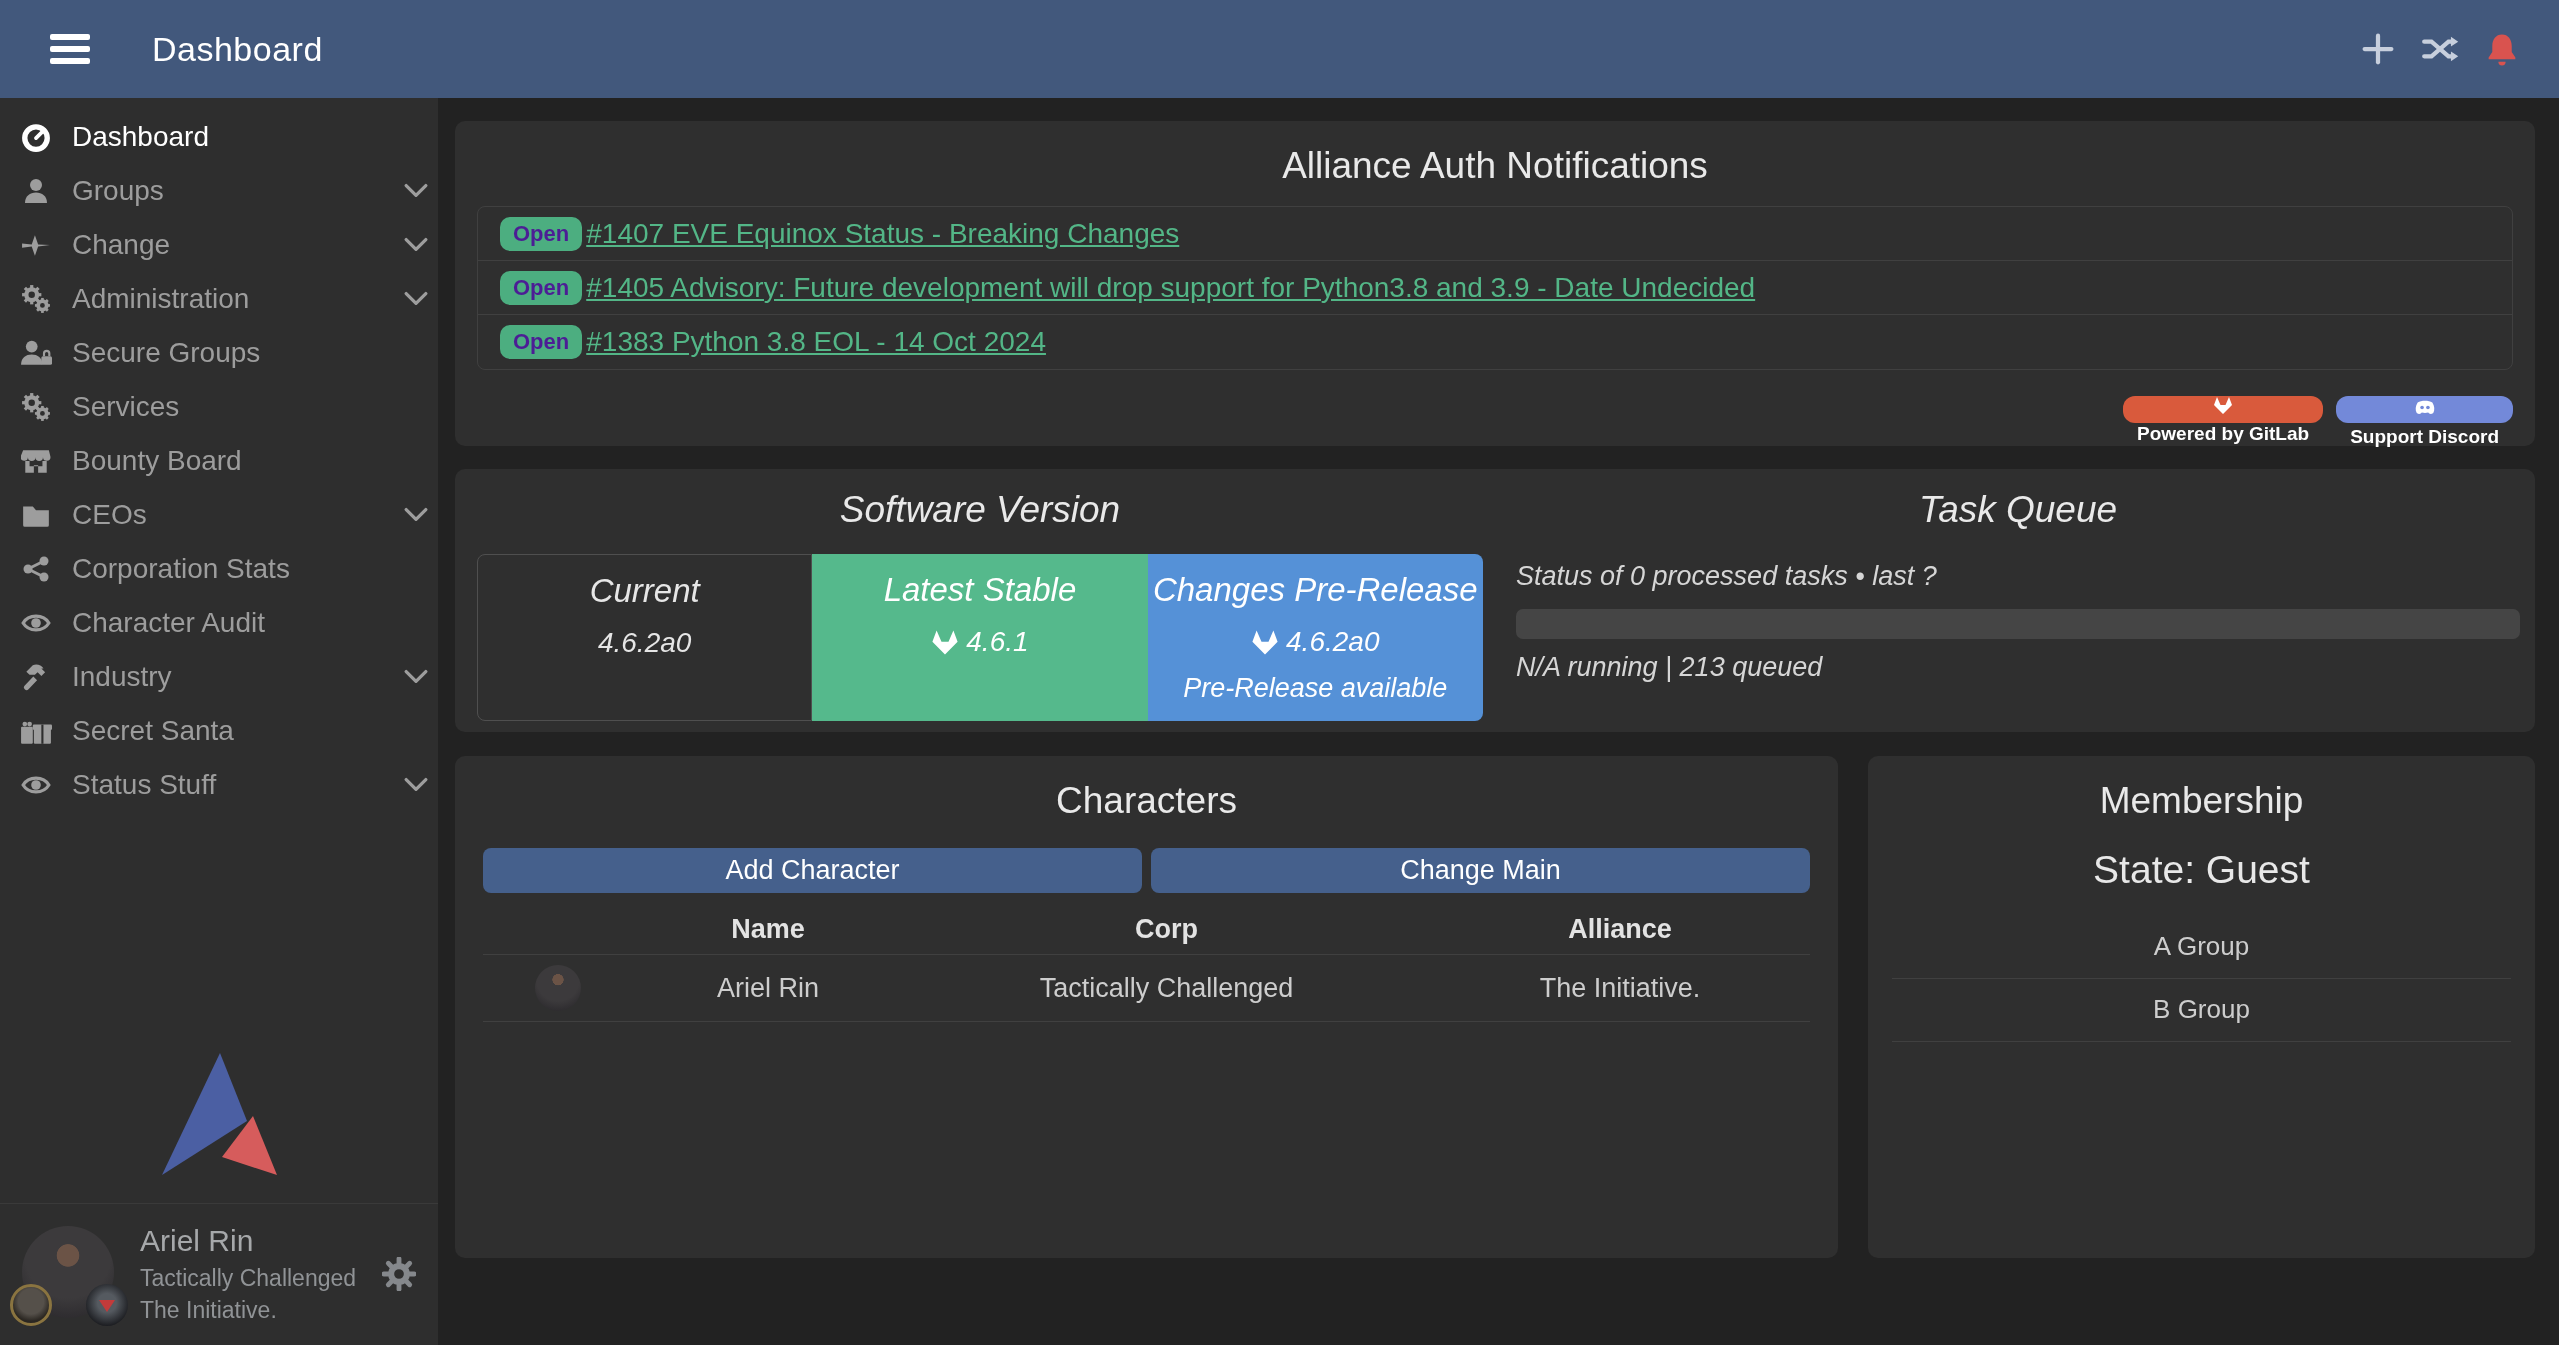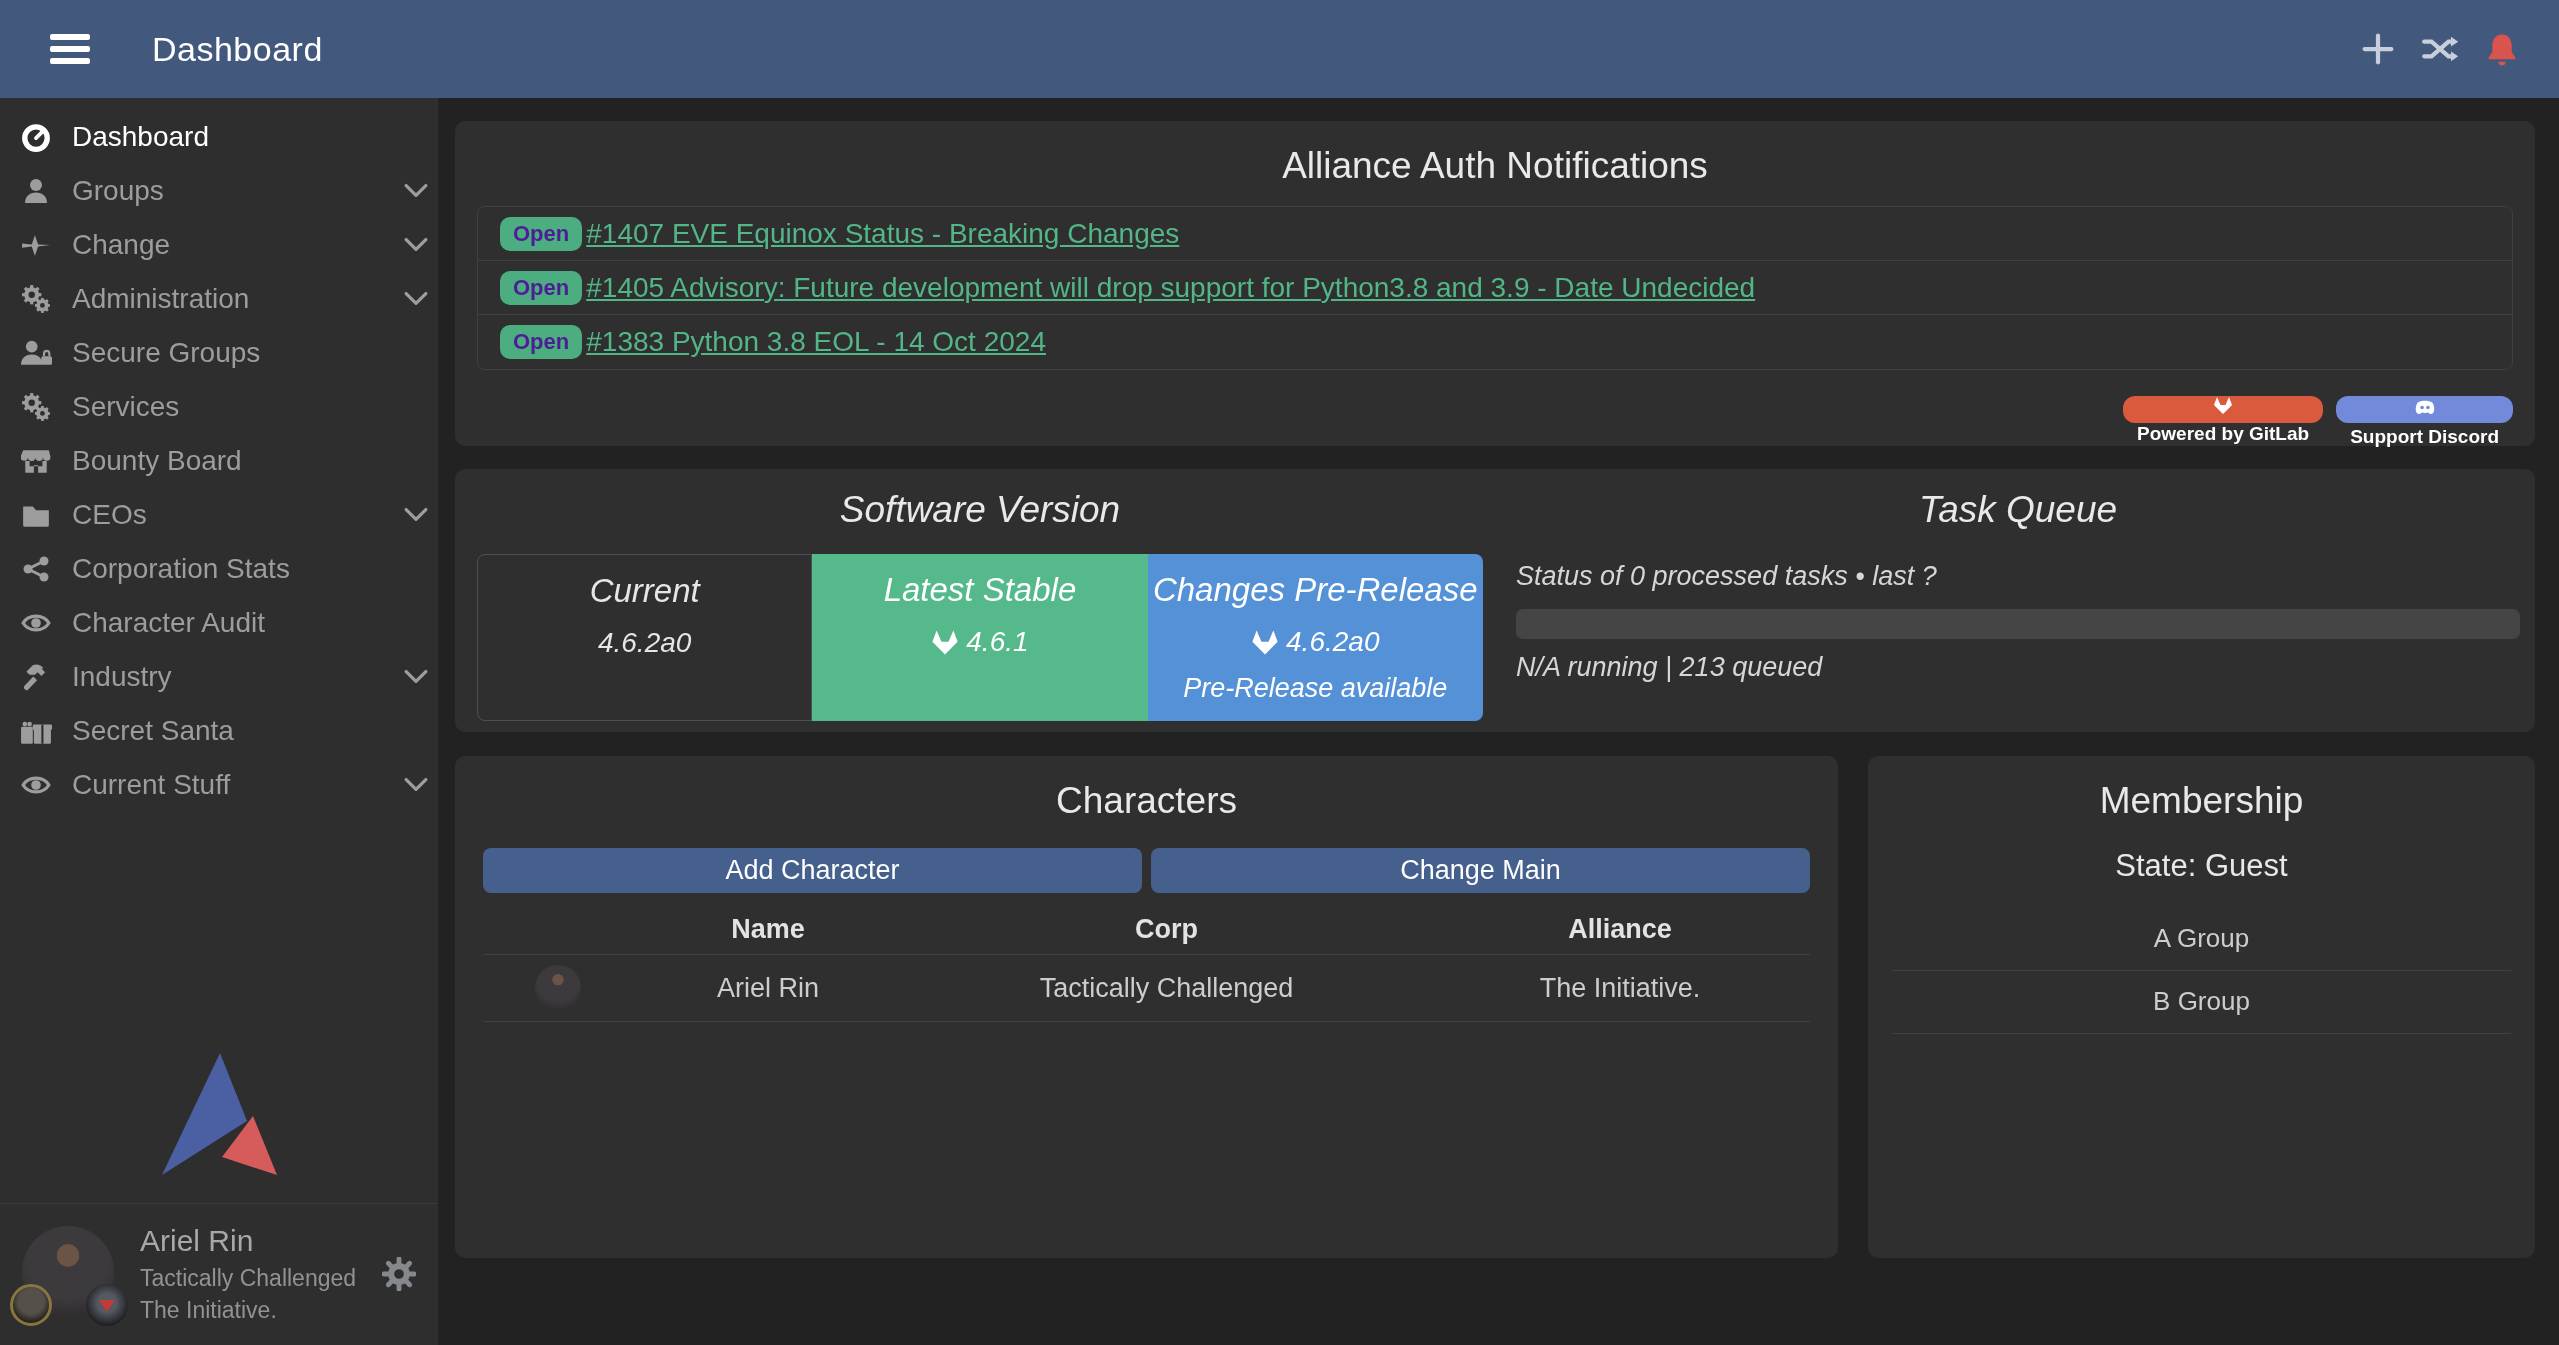--- a/index.html
+++ b/index.html
@@ -129,21 +129,21 @@
   .ct-header div { text-align:center; color:#e3e3e3; font-size:27px; font-weight:bold; }
   .ct-row { height:67px; border-bottom:1px solid #404040; }
   .ct-row div { text-align:center; color:#cdcdcd; font-size:27px; }
   .ct-avatar-cell { display:flex; justify-content:center; }
   .char-portrait {
     width:46px; height:46px; border-radius:50%;
     background:radial-gradient(circle at 50% 32%, #6b5346 0 14%, #3c3a3c 15% 55%, #242226 100%);
   }
 
   .panel-member { flex:1; height:502px; padding:24px 24px; }
-  .member-state { text-align:center; color:#e8e8e8; font-size:31px; font-weight:500; margin-top:26px; }
+  .member-state { text-align:center; color:#e8e8e8; font-size:39px; font-weight:500; margin-top:26px; }
   .member-groups { margin-top:24px; }
   .member-group {
     text-align:center; color:#cdcdcd; font-size:26px;
     padding:15px 0 16px 0; border-bottom:1px solid #404040;
   }
 </style>
 </head>
 <body>
 
 <svg width="0" height="0" style="position:absolute">
@@ -415,21 +415,21 @@
           </svg>
         </span>
       <span class="mi-label">Secret Santa</span>
     </div>
     <div class="menu-item">
       <span class="mi-icon">
           <svg width="30" height="30">
             <use href="#i-eye"></use>
           </svg>
         </span>
-      <span class="mi-label">Current Stuff</span>
+      <span class="mi-label">Status Stuff</span>
       <span class="chev">
           <svg width="24" height="16">
             <use href="#i-chevron"></use>
           </svg>
         </span>
     </div>
   </nav>
 
   <div class="sidebar-bottom">
     <div class="logo-wrap">

